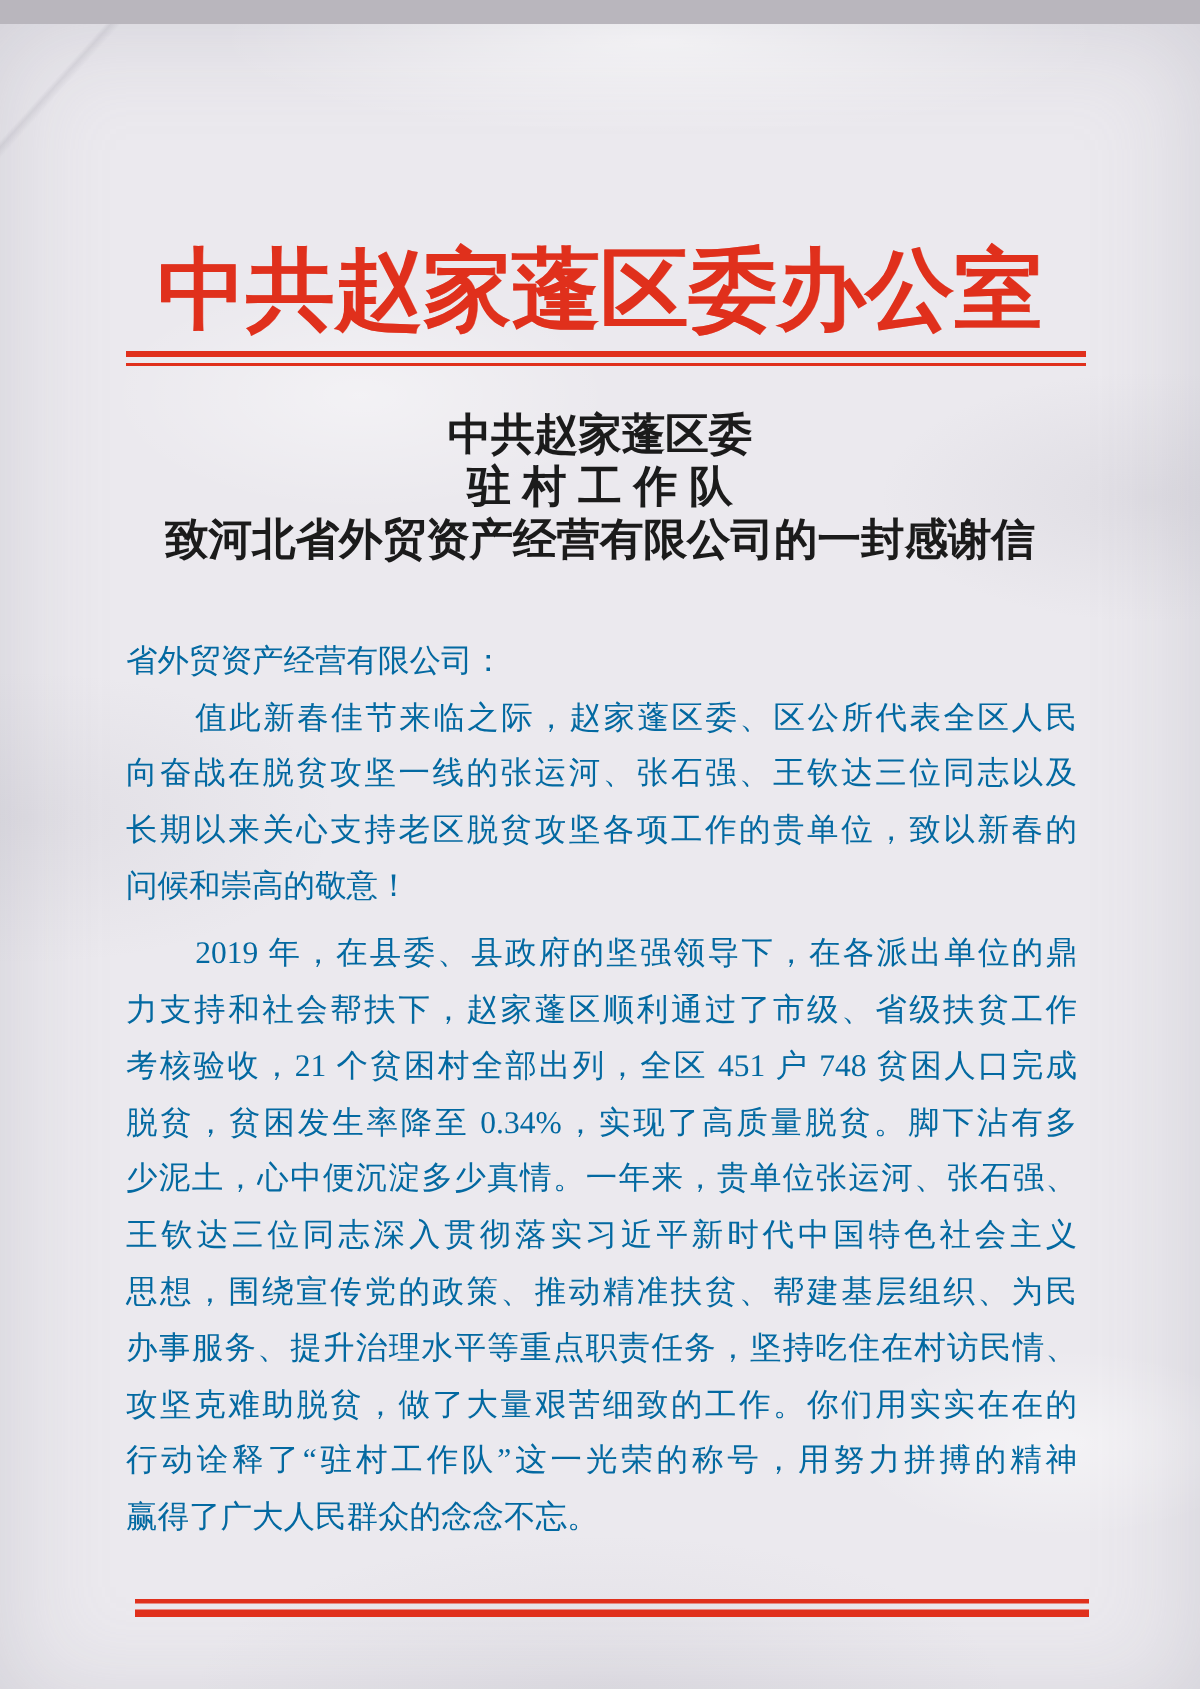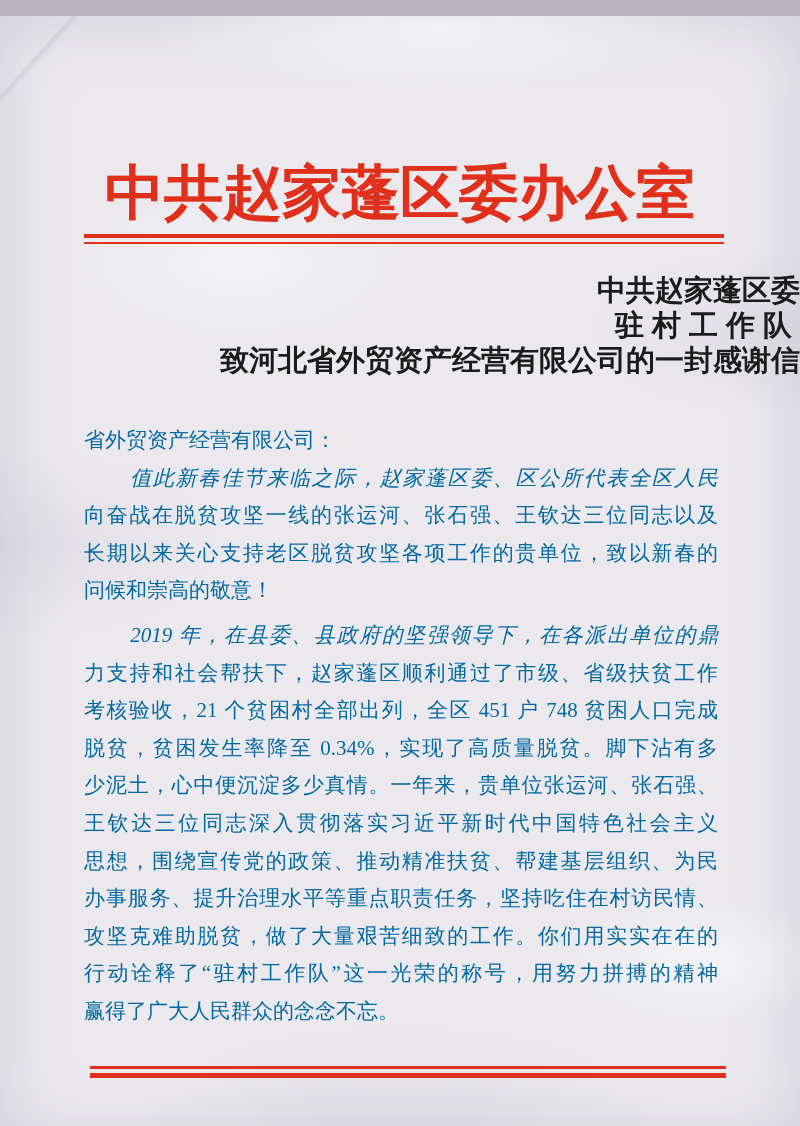--- a/index.html
+++ b/index.html
@@ -56,21 +56,21 @@
   .rule-top .thick { height: 4px; background: var(--accent-red, #e0301c); }
   .rule-top .gap   { height: 4px; }
   .rule-top .thin  { height: 2px; background: var(--accent-red, #e0301c); }
 
   
   .title-block {
     position: absolute;
     top: 257px;
     left: 0;
     width: 100%;
-    text-align: right;
+    text-align: center;
     color: #1b1b1b;
     font-weight: bold;
   }
   .title-line {
     font-size: 29px;
     line-height: 35px;
     white-space: nowrap;
   }
   .title-line.spaced {
     letter-spacing: 8px;
@@ -87,21 +87,21 @@
     line-height: 37.6px;
     color: #0369a1;
   }
   .salutation { white-space: nowrap; }
   .para { margin: 0; }
   .para-2 { margin-top: 7px; }
   .body-line {
     text-align: justify;
     text-align-last: justify;
   }
-  .body-line.first { text-indent: 2.2em; font-style: italic; }
+  .body-line.first { text-indent: 2.2em; }
   .body-line.last  { text-align-last: left; }
 
   
   .rule-bottom {
     position: absolute;
     left: 90px;
     width: 636px;
     top: 1050px;
   }
   .rule-bottom .thin  { height: 2.5px; background: var(--accent-red, #e0301c); }

